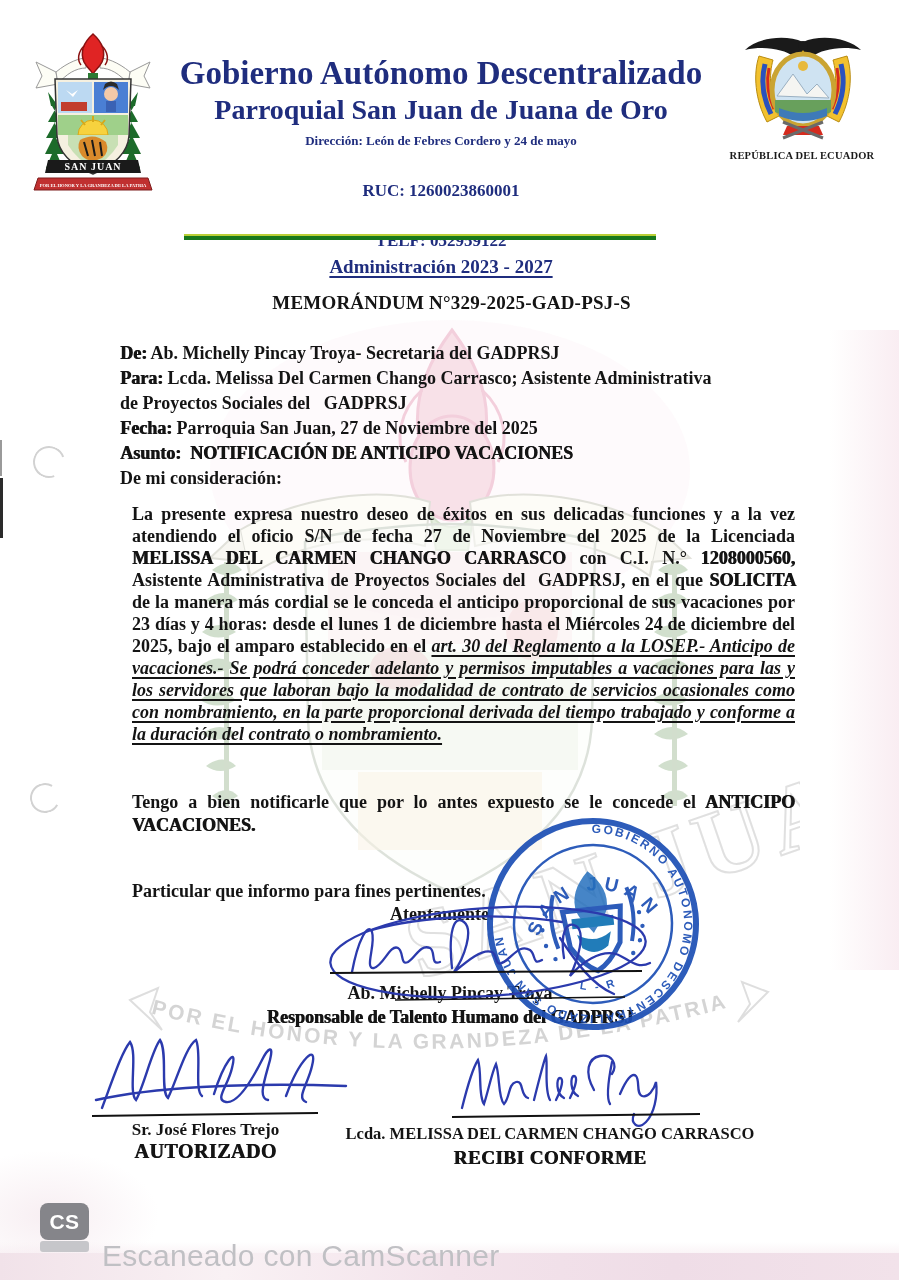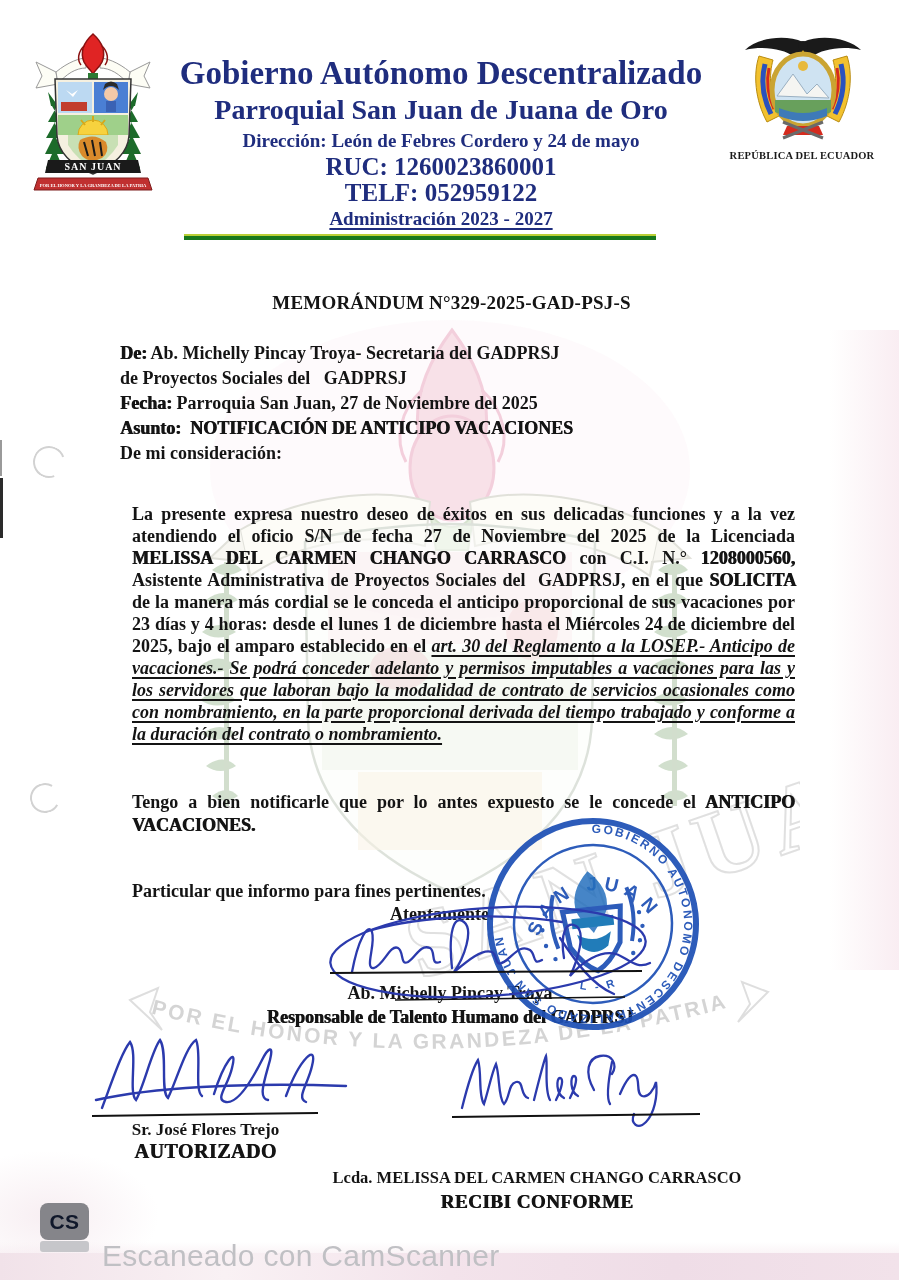--- a/index.html
+++ b/index.html
@@ -3,22 +3,22 @@
 <meta charset="utf-8">
 <style>
   html,body{margin:0;padding:0;background:#777;}
   .page{position:relative;width:899px;height:1280px;margin:0 auto;background:#ffffff;overflow:hidden;
         font-family:"Liberation Serif","DejaVu Serif",serif;color:#141414;}
   .abs{position:absolute;}
   
   .hdr-text{left:145px;top:54px;width:592px;text-align:center;color:#1f2d7e;font-weight:700;z-index:10;}
   .hdr-l1{font-size:33px;line-height:38px;}
   .hdr-l2{font-size:28px;line-height:35px;}
-  .hdr-l3{font-size:19px;line-height:27px;}
-  .hdr-l4,.hdr-l5{font-size:25px;line-height:26px;}
+  .hdr-l3{font-size:13px;line-height:27px;}
+  .hdr-l4,.hdr-l5{font-size:17px;line-height:26px;margin-top:24px;}
   .hdr-l6{font-size:19px;line-height:25px;text-decoration:underline;text-decoration-thickness:1.5px;text-underline-offset:3px;}
   .green-rule{left:184px;top:234px;width:472px;height:6px;z-index:10;
       background:linear-gradient(#b9cf36 0 38%, #17771c 38% 100%);}
   .seal{z-index:10;}
   .ecuador-caption{left:718px;top:150px;width:168px;text-align:center;font-size:10.5px;font-weight:700;color:#1a1a1a;z-index:10;letter-spacing:.2px;}
   
   .doc{font-weight:700;z-index:12;}
   .memo-title{left:120px;top:292px;width:663px;text-align:center;font-size:19px;letter-spacing:.2px;}
   .memo-fields{left:120px;top:341px;width:663px;font-size:18px;line-height:25px;}
   .para{left:120px;width:663px;font-size:18px;line-height:22px;text-align:justify;margin-left:12px;}
@@ -28,21 +28,21 @@
   .closing{left:390px;top:904px;font-size:18px;}
   .xb{text-shadow:.7px 0 0 currentColor;}
   .iu{font-style:italic;text-decoration:underline;text-decoration-thickness:1.5px;text-underline-offset:3px;}
   
   .sig-name{text-align:center;font-size:18px;z-index:12;}
   .sec-name{left:120px;top:983px;width:660px;}
   .sec-role{left:120px;top:1007px;width:660px;text-align:center;font-size:18px;z-index:12;}
   .auth-block{left:88px;top:1120px;width:235px;text-align:center;z-index:12;}
   .auth-name{font-size:17px;}
   .auth-role{font-size:20px;letter-spacing:.5px;}
-  .recv-block{left:322px;top:1124px;width:430px;text-align:center;z-index:12;margin-top:44px;}
+  .recv-block{left:335px;top:1124px;width:430px;text-align:center;z-index:12;}
   .recv-name{font-size:16.5px;}
   .recv-role{font-size:19px;margin-top:3px;letter-spacing:.5px;}
   
   .watermark{left:100px;top:300px;z-index:1;opacity:.55;pointer-events:none;}
   .stamp{left:482px;top:813px;z-index:20;transform:rotate(-6deg);opacity:.93;}
   .ink{left:0;top:0;z-index:30;pointer-events:none;}
   
   .punch{border:2px solid #d2d2d2;border-radius:50%;background:transparent;z-index:5;}
   .punch1{left:33px;top:446px;width:28px;height:28px;border-right-color:transparent;transform:rotate(25deg);}
   .punch2{left:30px;top:783px;width:26px;height:26px;border-right-color:transparent;transform:rotate(-15deg);}
@@ -52,21 +52,21 @@
       background:linear-gradient(270deg, rgba(242,215,226,.45), rgba(242,215,226,0));}
   .tint-bottomleft{left:0;top:1150px;width:160px;height:110px;z-index:2;
       background:radial-gradient(ellipse at 30% 60%, rgba(236,213,223,.4), rgba(236,213,223,0) 70%);}
   .strip-bottom{left:0;bottom:0;width:899px;height:27px;z-index:6;
       background:linear-gradient(90deg,#f1e2e9,#f9f1f4 25%,#f3e3eb 50%,#efdde7 75%,#f2e2ea);}
   .strip-fade{left:0;bottom:24px;width:899px;height:14px;z-index:6;
       background:linear-gradient(rgba(244,230,236,0),rgba(244,230,236,.55));}
   
   .cam{left:40px;top:1203px;z-index:15;display:flex;align-items:flex-start;font-family:"Liberation Sans","DejaVu Sans",sans-serif;}
   .cs-icon{width:49px;margin-right:13px;}
-  .cs-body{width:49px;height:37px;background:#85858a;border-radius:8px;color:#0f172a;font-weight:700;font-size:21px;
+  .cs-body{width:49px;height:37px;background:#85858a;border-radius:8px;color:#ffffff;font-weight:700;font-size:21px;
            display:flex;align-items:center;justify-content:center;letter-spacing:.5px;}
   .cs-tab{width:49px;height:11px;background:#c6c6ca;border-radius:3px;margin-top:1px;}
   .cs-text{font-size:30px;color:#c0c0c4;line-height:49px;letter-spacing:.3px;margin-top:28px;}
 </style>
 </head>
 <body>
 
 <div class="page">
 
   <svg class="abs watermark" width="700" height="780" viewBox="0 0 700 780">
@@ -195,20 +195,21 @@
     <path d="M46,74 q24,10 48,0 l0,8 q-24,10 -48,0 Z" fill="#3e7ab8"></path>
 
     <path d="M54,92 h32 l4,9 h-40 Z" fill="#d52b1e"></path>
     <path d="M50,88 L90,104 M90,88 L50,104" stroke="#6a6a6a" stroke-width="3"></path>
   </svg>
   <div class="abs ecuador-caption">REPÚBLICA DEL ECUADOR</div>
 
   <div class="abs doc memo-title">MEMORÁNDUM N°329-2025-GAD-PSJ-S</div>
   <div class="abs doc memo-fields">
       <div><span class="xb">De:</span><span> Ab. Michelly Pincay Troya- Secretaria del GADPRSJ</span></div>
+      <div><span class="xb">Para:</span><span> Lcda. Melissa Del Carmen Chango Carrasco; Asistente Administrativa</span></div>
       <div><span>de Proyectos Sociales del&nbsp;&nbsp; GADPRSJ</span></div>
       <div><span class="xb">Fecha:</span><span> Parroquia San Juan, 27 de Noviembre del 2025</span></div>
       <div><span class="xb">Asunto:</span><span>&nbsp; </span><span class="xb">NOTIFICACIÓN DE ANTICIPO VACACIONES</span></div>
       <div><span>De mi consideración:</span></div>
     </div>
   <div class="abs doc para p1"><span>La presente expresa nuestro deseo de éxitos en sus delicadas funciones y a la vez atendiendo el oficio S/N de fecha 27 de Noviembre del 2025 de la Licenciada </span><span class="xb">MELISSA DEL CARMEN CHANGO CARRASCO</span><span> con C.I. N.° </span><span class="xb">1208000560,</span><span> Asistente Administrativa de Proyectos Sociales del&nbsp; GADPRSJ, en el que </span><span class="xb">SOLICITA</span><span> de la manera más cordial se le conceda el anticipo proporcional de sus vacaciones por 23 días y 4 horas: desde el lunes 1 de diciembre hasta el Miércoles 24 de diciembre del 2025, bajo el amparo establecido en el </span><span class="iu">art. 30 del Reglamento a la LOSEP.- Anticipo de vacaciones.- Se podrá conceder adelanto y permisos imputables a vacaciones para las y los servidores que laboran bajo la modalidad de contrato de servicios ocasionales como con nombramiento, en la parte proporcional derivada del tiempo trabajado y conforme a la duración del contrato o nombramiento.</span></div>
   <div class="abs doc para p2"><span>Tengo a bien notificarle que por lo antes expuesto se le concede el </span><span class="xb">ANTICIPO VACACIONES.</span></div>
   <div class="abs doc para p3"><span>Particular que informo para fines pertinentes.</span></div>
   <div class="abs doc closing">Atentamente.</div>
 

